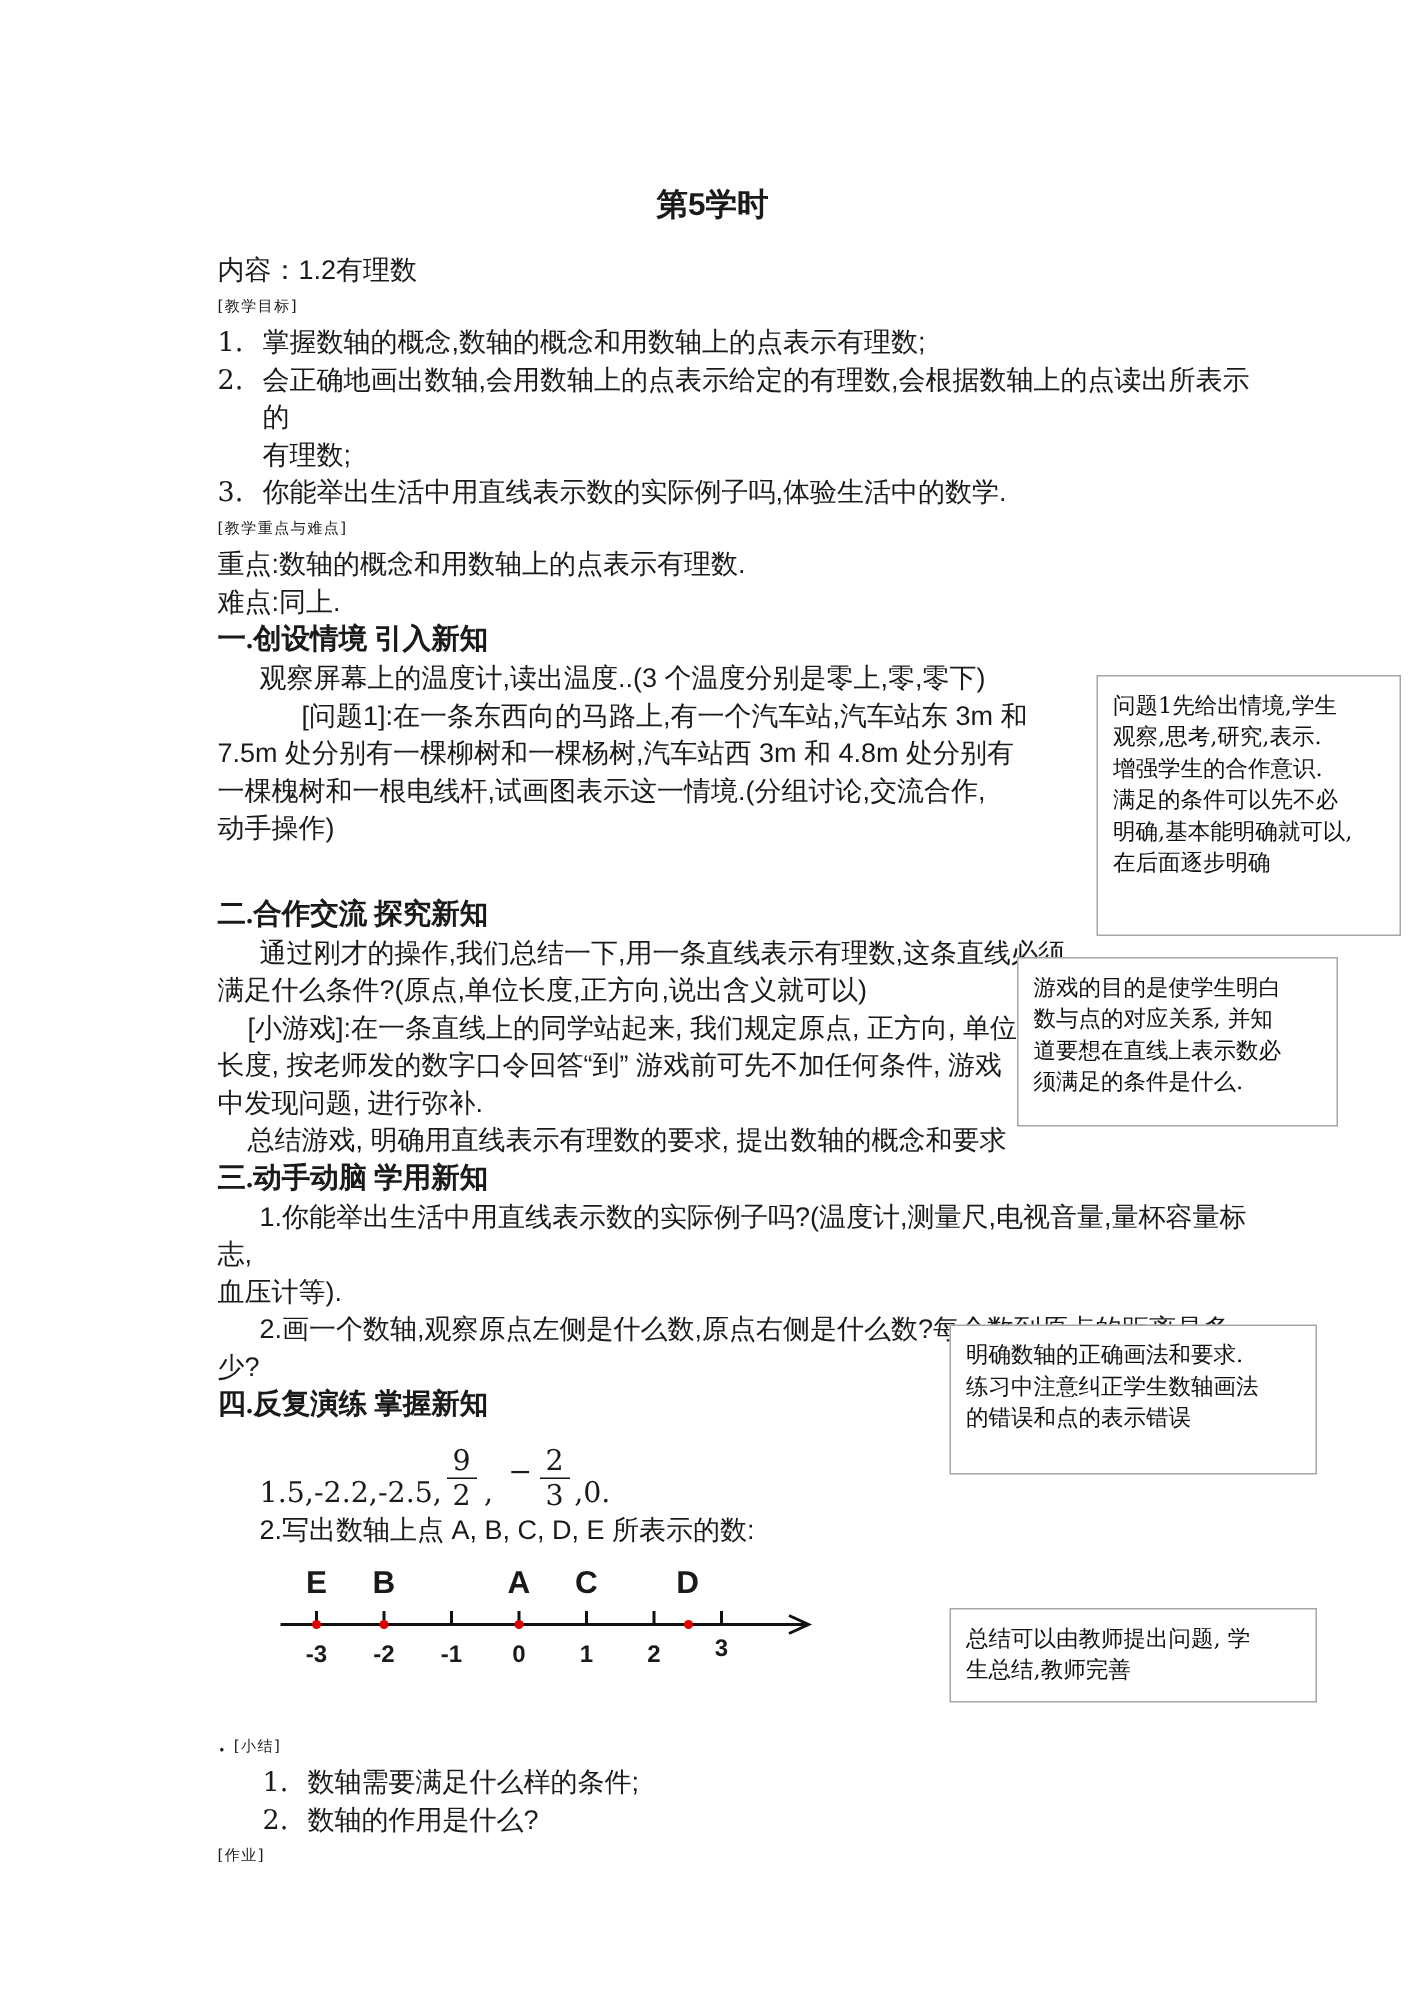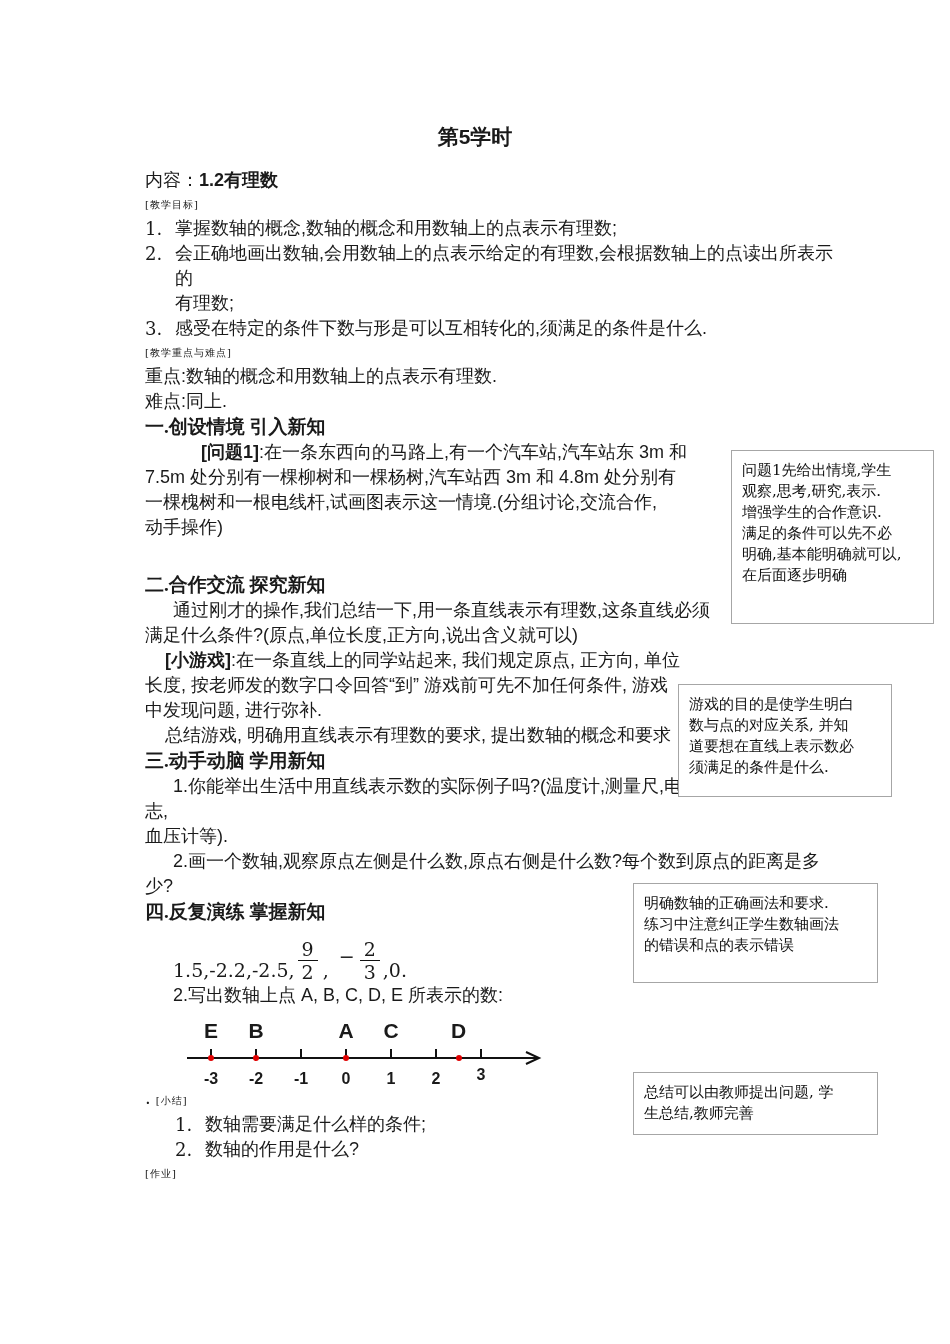--- a/index.html
+++ b/index.html
@@ -4,21 +4,21 @@
 <style>
   html,body{margin:0;padding:0;}
   body{
     width:950px;height:1344px;background:#ffffff;position:relative;
     color:#1a1a1a;font-family:"Liberation Sans",sans-serif;
     -webkit-font-smoothing:antialiased;
   }
   .main{position:absolute;left:145px;top:123px;width:692px;font-size:18px;line-height:25px;}
   .doc-title{width:660px;text-align:center;font-size:21px;font-weight:bold;line-height:28px;margin-bottom:16px;}
   .content-line{line-height:26px;}
-  .b{font-weight:bold;}
+  .b{font-weight:normal;}
   .bh{font-family:"DejaVu Serif",serif;font-size:10px;line-height:23px;letter-spacing:1px;}
   .num-row{display:flex;line-height:25px;}
   .num-row .num{width:30px;flex:0 0 30px;font-family:"DejaVu Serif",serif;}
   .pre{white-space:pre-line;}
   p{margin:0;}
   .ind28{text-indent:28px;}
   .ind20{text-indent:20px;}
   .ind56{text-indent:56px;}
   .h2{font-weight:bold;font-size:19px;line-height:26px;font-family:Liberation Serif, serif;}
   .mt-s2{margin-top:32px;}
@@ -28,28 +28,28 @@
   .frac .fn{line-height:22px;font-size:19px;}
   .frac .fd{line-height:22px;font-size:19px;border-top:1.5px solid #111;padding:0 4px;}
   .fsign{margin:0 2px 14px 8px;}
   .fcomma{margin:0 2px;}
   #numberline{position:relative;width:420px;height:66px;margin:12px 0 0 40px;}
   #numberline svg{position:absolute;left:0;top:0;}
   .nl-tick{position:absolute;width:2px;height:9px;background:#111;top:29px;}
   .nl-num{position:absolute;width:26px;text-align:center;top:46px;font-size:16px;font-weight:bold;}
   .nl-plabel{position:absolute;width:26px;text-align:center;top:-2px;font-size:21px;font-weight:bold;}
   .nl-dot{position:absolute;width:6px;height:6px;border-radius:50%;background:#e00000;top:35px;}
-  .summary-head{line-height:24px;}
+  .summary-head{margin-top:38px;line-height:24px;}
   .summary-head .dot-prefix{font-family:"DejaVu Serif",serif;}
   .sum-row{margin-left:30px;}
   .note{position:absolute;border:1px solid #a6a6a6;background:#fff;
         font-family:"DejaVu Serif",serif;font-size:15px;line-height:21px;
         padding:9px 10px;white-space:pre-line;color:#111;}
   #note1{left:731px;top:450px;width:181px;height:154px;}
-  #note2{left:678px;top:684px;width:192px;height:93px;}
+  #note2{left:678px;top:638px;width:192px;height:93px;}
   #note3{left:633px;top:883px;width:223px;height:80px;}
   #note4{left:633px;top:1072px;width:223px;height:43px;}
 </style>
 </head>
 <body>
 
 <div class="main">
 
   <div class="doc-title">第5学时</div>
 
@@ -63,28 +63,29 @@
     <span class="num">1.</span>
     <div class="pre">掌握数轴的概念,数轴的概念和用数轴上的点表示有理数;</div>
   </div>
   <div class="num-row">
     <span class="num">2.</span>
     <div class="pre">会正确地画出数轴,会用数轴上的点表示给定的有理数,会根据数轴上的点读出所表示的
 有理数;</div>
   </div>
   <div class="num-row">
     <span class="num">3.</span>
-    <div class="pre">感受在特定的条件下数与形是可以互相转化的,须满足的条件是什么.</div>
+    <div class="pre">你能举出生活中用直线表示数的实际例子吗,体验生活中的数学.</div>
   </div>
 
   <div class="bh">[教学重点与难点]</div>
   <p>重点:数轴的概念和用数轴上的点表示有理数.</p>
   <p>难点:同上.</p>
 
   <div class="h2">一.创设情境  引入新知</div>
+  <p class="ind28">观察屏幕上的温度计,读出温度..(3 个温度分别是零上,零,零下)</p>
   <p class="pre ind56"><span class="b">[问题1]</span><span>:在一条东西向的马路上,有一个汽车站,汽车站东 3m 和
 7.5m 处分别有一棵柳树和一棵杨树,汽车站西 3m 和 4.8m 处分别有
 一棵槐树和一根电线杆,试画图表示这一情境.(分组讨论,交流合作,
 动手操作)</span></p>
 
   <div class="h2 mt-s2">二.合作交流  探究新知</div>
   <p class="pre ind28">通过刚才的操作,我们总结一下,用一条直线表示有理数,这条直线必须
 满足什么条件?(原点,单位长度,正方向,说出含义就可以)</p>
   <p class="pre ind20"><span class="b">[小游戏]</span><span>:在一条直线上的同学站起来, 我们规定原点, 正方向, 单位
 长度, 按老师发的数字口令回答“到” 游戏前可先不加任何条件, 游戏

